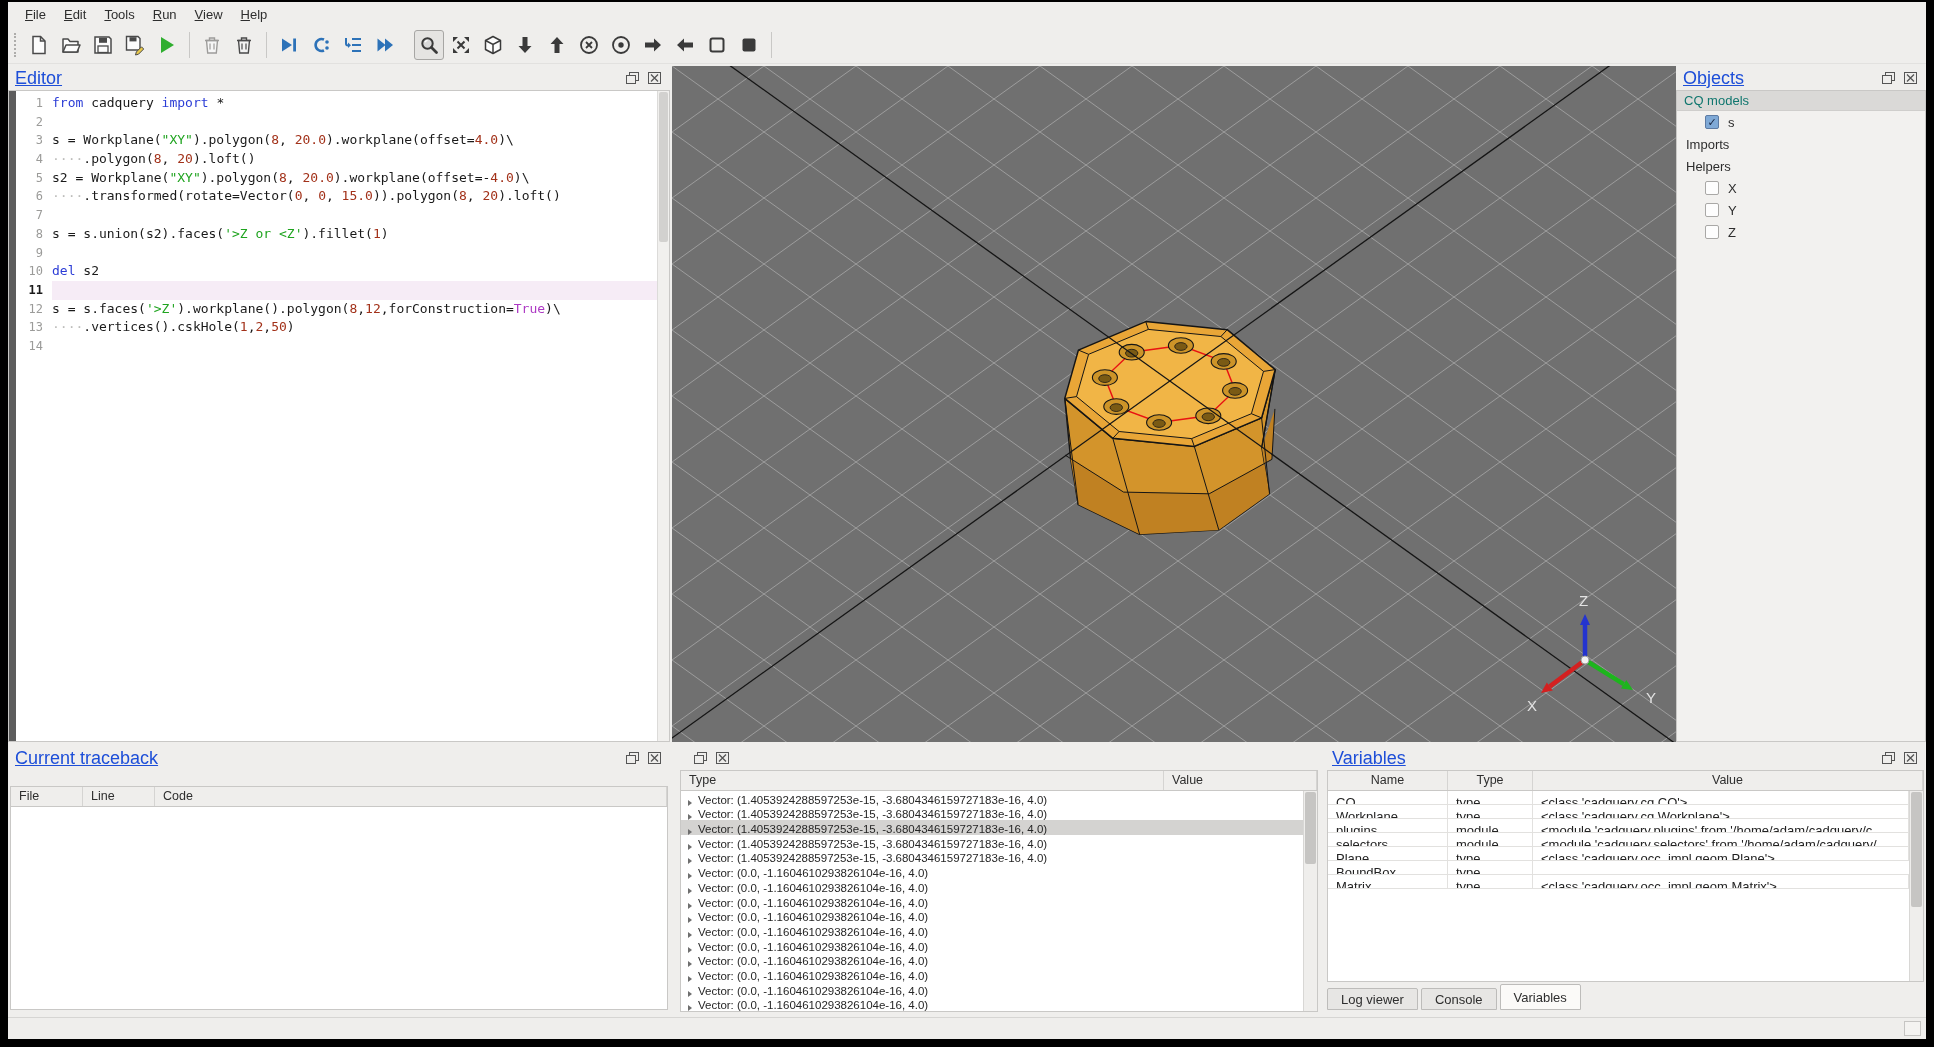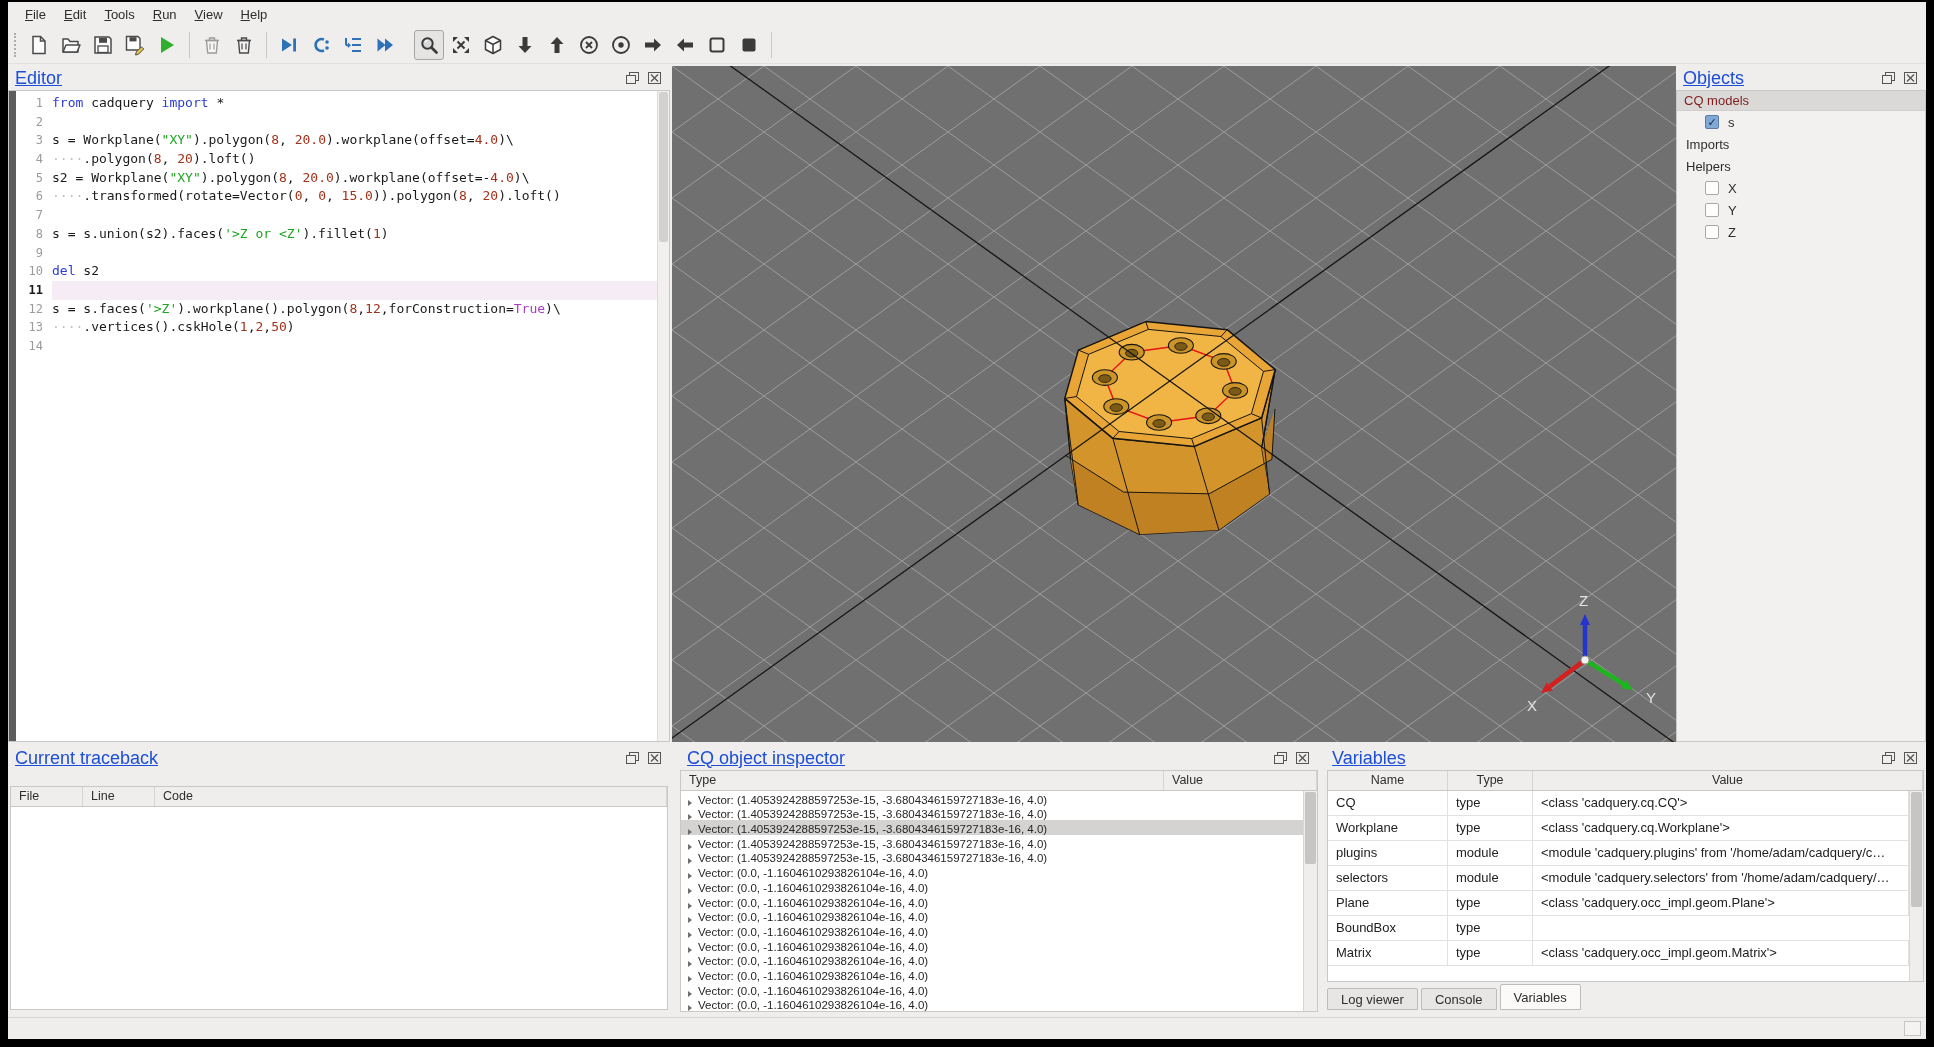--- a/index.html
+++ b/index.html
@@ -39,21 +39,21 @@
   .editor-scroll { width:12px; flex:none; background:#f1f0ee; border-left:1px solid #dcdbd9; position:relative; }
   .editor-thumb { position:absolute; left:1px; right:1px; top:1px; height:150px; background:#d2d1cf; border-radius:2px; }
 
   
   .viewport { position:absolute; left:664px; top:64px; width:1004px; height:676px; overflow:hidden; }
   .viewport svg { display:block; }
 
   
   .objects { left:1668px; top:64px; width:250px; height:676px; }
   .objects-body { position:absolute; top:24px; left:0; right:0; bottom:0; background:#f2f1ef; border:1px solid #c9c8c6; }
-  .group-head { height:20px; background:#dad9d7; border-bottom:1px solid #cfcecc; display:flex; align-items:center; padding:0 7px; font-size:13px; color:#7f1d1d; }
+  .group-head { height:20px; background:#dad9d7; border-bottom:1px solid #cfcecc; display:flex; align-items:center; padding:0 7px; font-size:13px; color:#0f766e; }
   .tree-row { height:22px; display:flex; align-items:center; font-size:13px; color:#2e2e2e; padding-left:9px; }
   .tree-row.indent { padding-left:28px; }
   .cb { width:14px; height:14px; border:1px solid #a9a8a6; border-radius:2px; background:#fdfdfd; margin-right:9px; display:flex; align-items:center; justify-content:center; font-size:11px; flex:none; }
   .cb.checked { background:#7fa9d6; border-color:#5d7ba3; color:#16233f; }
 
   
   .traceback { left:0; top:744px; width:662px; height:266px; }
   .tb-table { position:absolute; top:40px; left:2px; right:2px; bottom:2px; background:#fff; border:1px solid #c9c8c6; }
   .hdr-row { height:20px; display:flex; background:#efeeec; border-bottom:1px solid #c9c8c6; font-size:12.5px; color:#2e2e2e; }
   .hdr-cell { padding:2px 8px; border-right:1px solid #d5d4d2; overflow:hidden; }
@@ -64,21 +64,21 @@
   .insp-rows { position:absolute; top:20px; left:0; right:14px; bottom:0; overflow:hidden; }
   .insp-row { height:14.7px; display:flex; align-items:flex-end; font-size:11.5px; color:#262626; padding-left:4px; white-space:nowrap; }
   .insp-row.selected { background:#d4d3d1; }
   .tri { width:0; height:0; border-left:4px solid #6e6e6e; border-top:3.5px solid transparent; border-bottom:3.5px solid transparent; margin:0 6px 0 3px; flex:none; }
   .vscroll { position:absolute; top:20px; right:0; bottom:0; width:14px; background:#efeeec; border-left:1px solid #d8d7d5; }
   .vthumb { position:absolute; top:1px; left:1px; right:1px; background:#c6c5c3; border-radius:2px; }
 
   .variables { left:1317px; top:744px; width:601px; height:266px; }
   .vars-table { position:absolute; top:24px; left:2px; right:2px; bottom:30px; background:#fff; border:1px solid #c9c8c6; }
   .vars-rows { position:absolute; top:20px; left:0; right:14px; bottom:0; overflow:hidden; }
-  .vars-row { height:25px; display:flex; border-bottom:1px solid #e2e1df; font-size:13px; color:#222; }
+  .vars-row { height:14px; display:flex; border-bottom:1px solid #e2e1df; font-size:13px; color:#222; }
   .vars-cell { padding:4px 8px; border-right:1px solid #e2e1df; overflow:hidden; white-space:nowrap; }
   .tabs-row { position:absolute; left:2px; bottom:2px; height:26px; display:flex; align-items:flex-end; }
   .tab { height:22px; line-height:21px; padding:0 13px; font-size:13px; color:#2e2e2e; background:#e7e6e4; border:1px solid #bdbcba; border-radius:2px 2px 0 0; margin-right:3px; }
   .tab.active { height:26px; line-height:25px; background:#fbfaf8; }
 
   .statusbar { position:absolute; left:0; right:0; bottom:0; height:22px; border-top:1px solid #d6d5d3; }
   .grip { position:absolute; right:5px; top:3px; width:17px; height:15px; border:1px solid #c6c5c3; background:#f4f3f1; }
 </style>
 </head>
 <body>
@@ -489,21 +489,20 @@
         <div class="hdr-row" id="tb-header">
             <div class="hdr-cell" style="width: 72px;">File</div>
             <div class="hdr-cell" style="width: 72px;">Line</div>
             <div class="hdr-cell" style="flex: 1 1 0%;">Code</div>
           </div>
       </div>
     </div>
 
     <div class="panel inspector">
       <div class="panel-head">
-        <span class="panel-title">CQ object inspector</span>
       <span class="phead-btn">
             <svg width="13" height="12" viewBox="0 0 13 12">
               <rect x="3.5" y="0.5" width="9" height="8" fill="none" stroke="#555"></rect>
               <rect x="0.5" y="3.5" width="9" height="8" fill="#efeeec" stroke="#555"></rect>
             </svg>
           </span>
           <span class="phead-btn">
             <svg width="13" height="12" viewBox="0 0 13 12">
               <rect x="0.5" y="0.5" width="12" height="11" fill="none" stroke="#555"></rect>
               <path d="M3 2.5L10 9.5M10 2.5L3 9.5" stroke="#555" stroke-width="1.3"></path>

